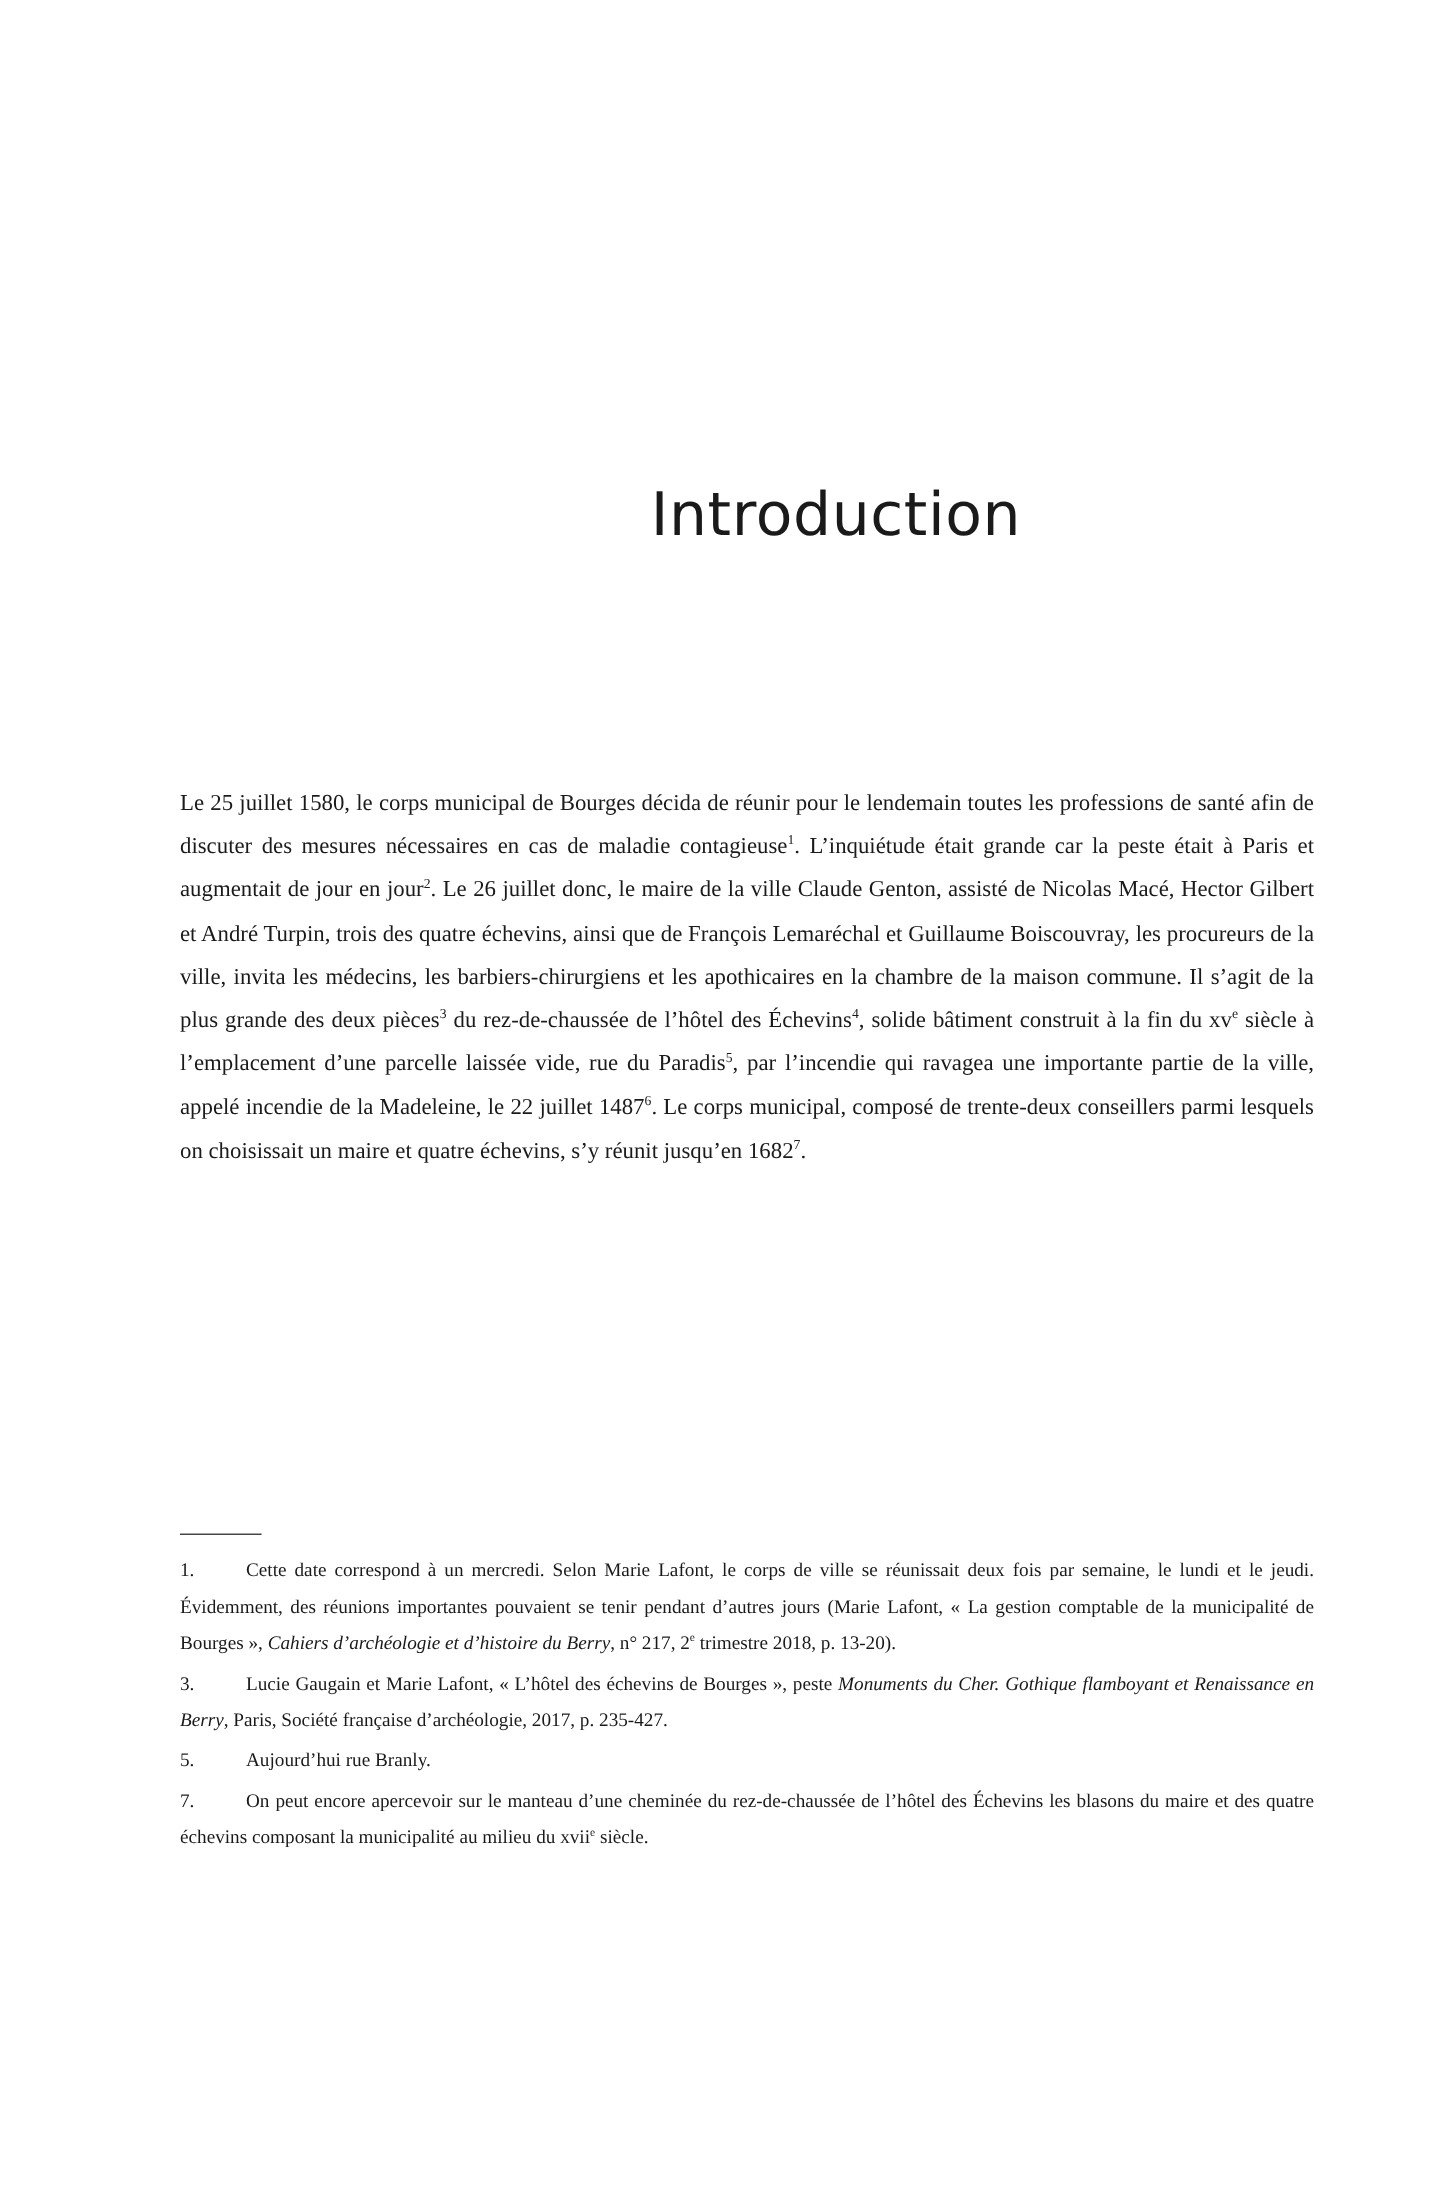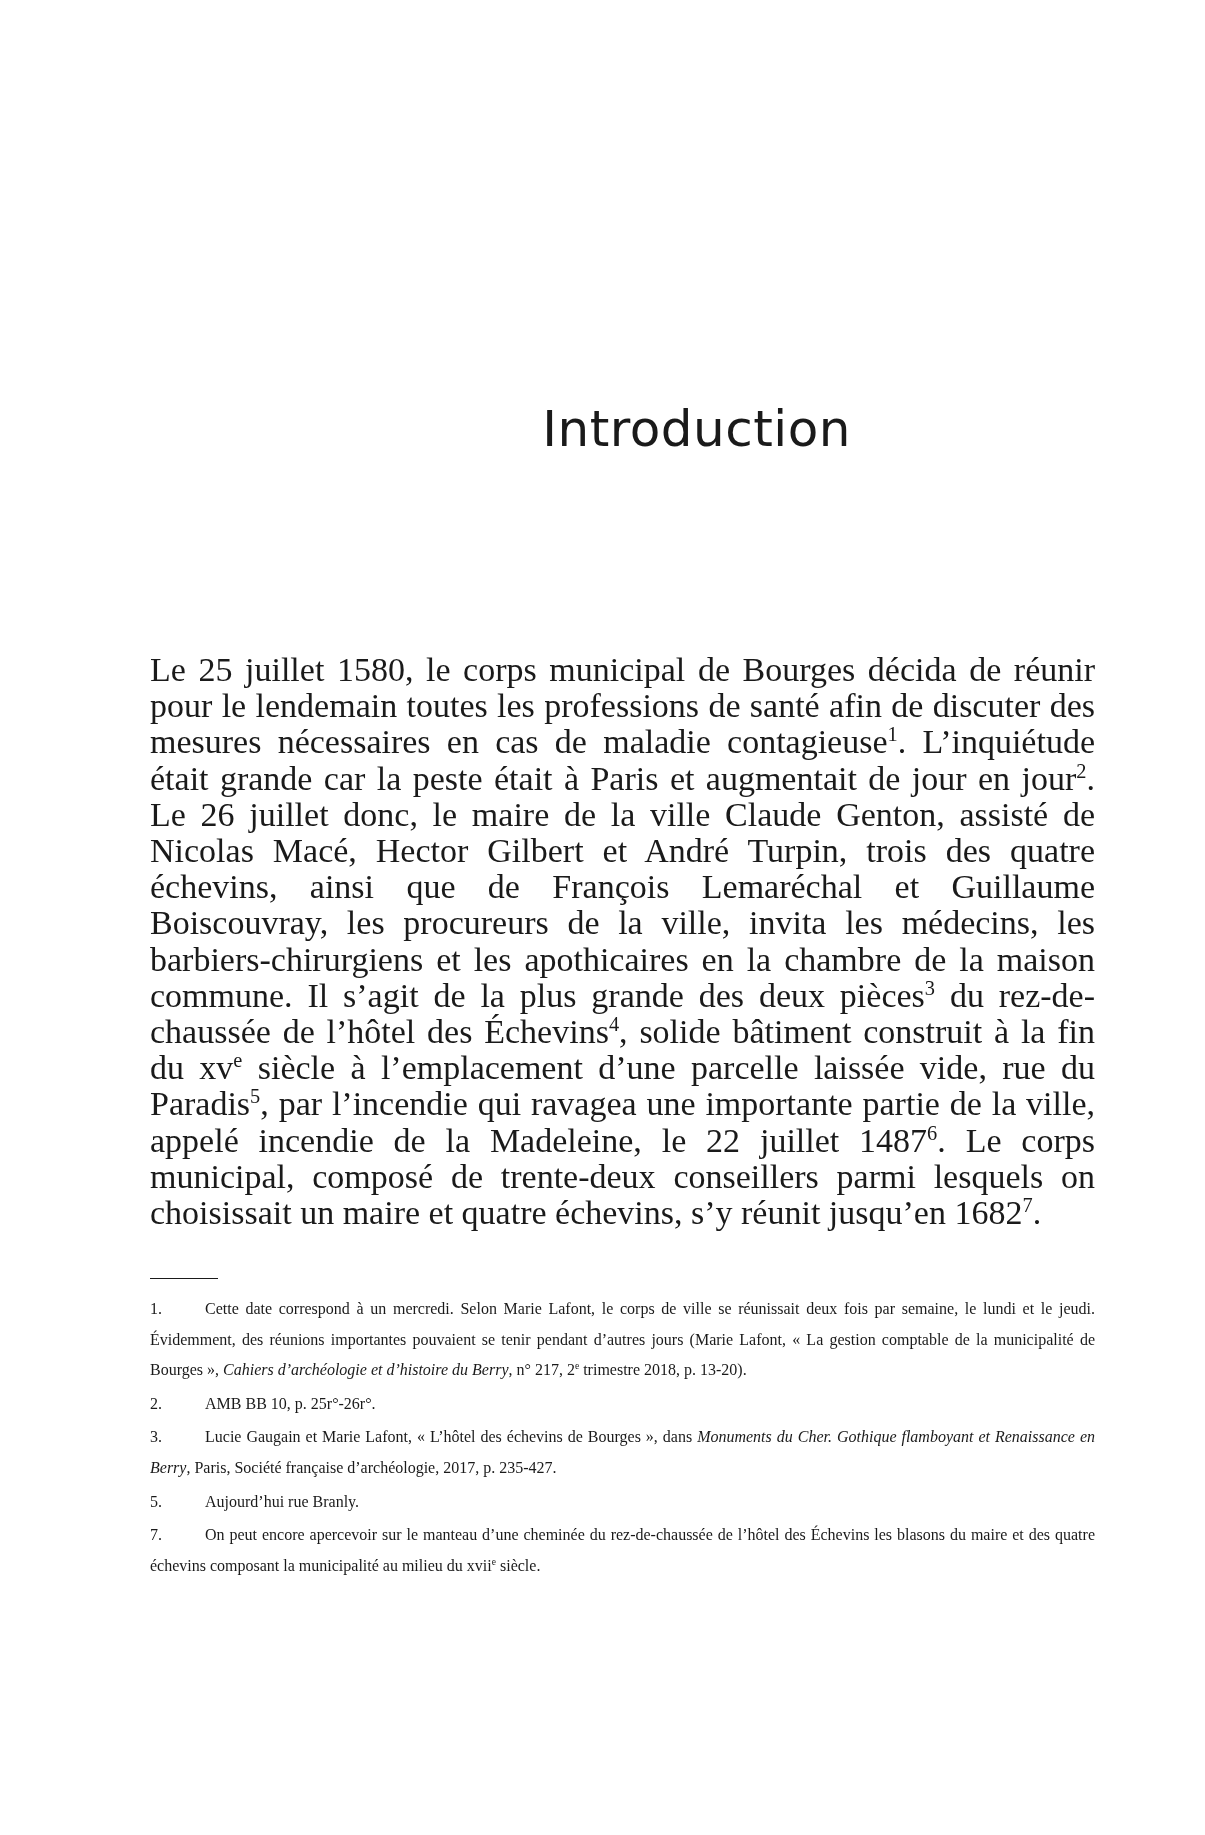--- a/index.html
+++ b/index.html
@@ -5,21 +5,21 @@
   html, body { margin: 0; padding: 0; background: #ffffff; }
   body { width: 1205px; height: 1835px; position: relative; overflow: hidden; color: #1a1a1a; }
   .page { position: absolute; left: 0; top: 12px; width: 963px; height: 1835px; }
   .chapter-title {
     position: absolute; right: 112px; top: 388px;
     font-family: "DejaVu Sans", sans-serif; font-size: 50px; font-weight: normal;
     letter-spacing: 0.5px; margin: 0; color: #1a1a1a;
   }
   .body-text {
     position: absolute; left: 150px; width: 945px; top: 640px;
-    font-family: "Liberation Serif", serif; font-size: 34px; line-height: 36.2px;
+    font-family: "Liberation Serif", serif; font-size: 19px; line-height: 36.2px;
     text-align: justify; margin: 0; hyphens: manual;
   }
   .body-text sup, .fn sup { font-size: 60%; line-height: 0; vertical-align: super; }
   .rule {
     position: absolute; left: 150px; top: 1266px; width: 68px; height: 0;
     border-top: 1.5px solid #1a1a1a;
   }
   .footnotes {
     position: absolute; left: 150px; width: 945px; top: 1282px;
     font-family: "Liberation Serif", serif; font-size: 16px; line-height: 30.6px;
@@ -36,23 +36,22 @@
 
   <p class="body-text">
     <span>Le 25 juillet 1580, le corps municipal de Bourges décida de réunir pour le lendemain toutes les professions de santé afin de discuter des mesures nécessaires en cas de maladie contagieuse</span><sup>1</sup><span>. L’inquiétude était grande car la peste était à Paris et augmentait de jour en jour</span><sup>2</sup><span>. Le 26 juillet donc, le maire de la ville Claude Genton, assisté de Nicolas Macé, Hector Gilbert et André Turpin, trois des quatre échevins, ainsi que de François Lemaréchal et Guillaume Boiscouvray, les procureurs de la ville, invita les médecins, les barbiers-chirurgiens et les apothicaires en la chambre de la maison commune. Il s’agit de la plus grande des deux pièces</span><sup>3</sup><span> du rez-de-chaussée de l’hôtel des Échevins</span><sup>4</sup><span>, solide bâtiment construit à la fin du xv</span><sup>e</sup><span> siècle à l’emplacement d’une parcelle laissée vide, rue du Paradis</span><sup>5</sup><span>, par l’incendie qui ravagea une importante partie de la ville, appelé incendie de la Madeleine, le 22 juillet 1487</span><sup>6</sup><span>. Le corps municipal, composé de trente-deux conseillers parmi lesquels on choisissait un maire et quatre échevins, s’y réunit jusqu’en 1682</span><sup>7</sup><span>.</span>
   </p>
 
   <div class="rule"></div>
 
   <div class="footnotes">
     <p class="fn"><span class="num">1.</span><span>Cette date correspond à un mercredi. Selon Marie Lafont, le corps de ville se réunissait deux fois par semaine, le lundi et le jeudi. Évidemment, des réunions importantes pouvaient se tenir pendant d’autres jours (Marie Lafont, « La gestion comptable de la municipalité de Bourges », </span><i>Cahiers d’archéologie et d’histoire du Berry</i><span>, n° 217, 2</span><sup>e</sup><span> trimestre 2018, p. 13-20).</span></p>
 
-    <p class="fn"><span class="num">2.</span><span>AMB BB 10, p. 25r°-26r°.</span></p>
 
-    <p class="fn"><span class="num">3.</span><span>Lucie Gaugain et Marie Lafont, « L’hôtel des échevins de Bourges », dans </span><i>Monuments du Cher. Gothique flamboyant et Renaissance en Berry</i><span>, Paris, Société française d’archéologie, 2017, p. 235-427.</span></p>
+    <p class="fn"><span class="num">3.</span><span>Lucie Gaugain et Marie Lafont, « L’hôtel des échevins de Bourges », peste </span><i>Monuments du Cher. Gothique flamboyant et Renaissance en Berry</i><span>, Paris, Société française d’archéologie, 2017, p. 235-427.</span></p>
 
 
     <p class="fn"><span class="num">5.</span><span>Aujourd’hui rue Branly.</span></p>
 
 
     <p class="fn"><span class="num">7.</span><span>On peut encore apercevoir sur le manteau d’une cheminée du rez-de-chaussée de l’hôtel des Échevins les blasons du maire et des quatre échevins composant la municipalité au milieu du xvii</span><sup>e</sup><span> siècle.</span></p>
   </div>
 </div>
 
 </body></html>

